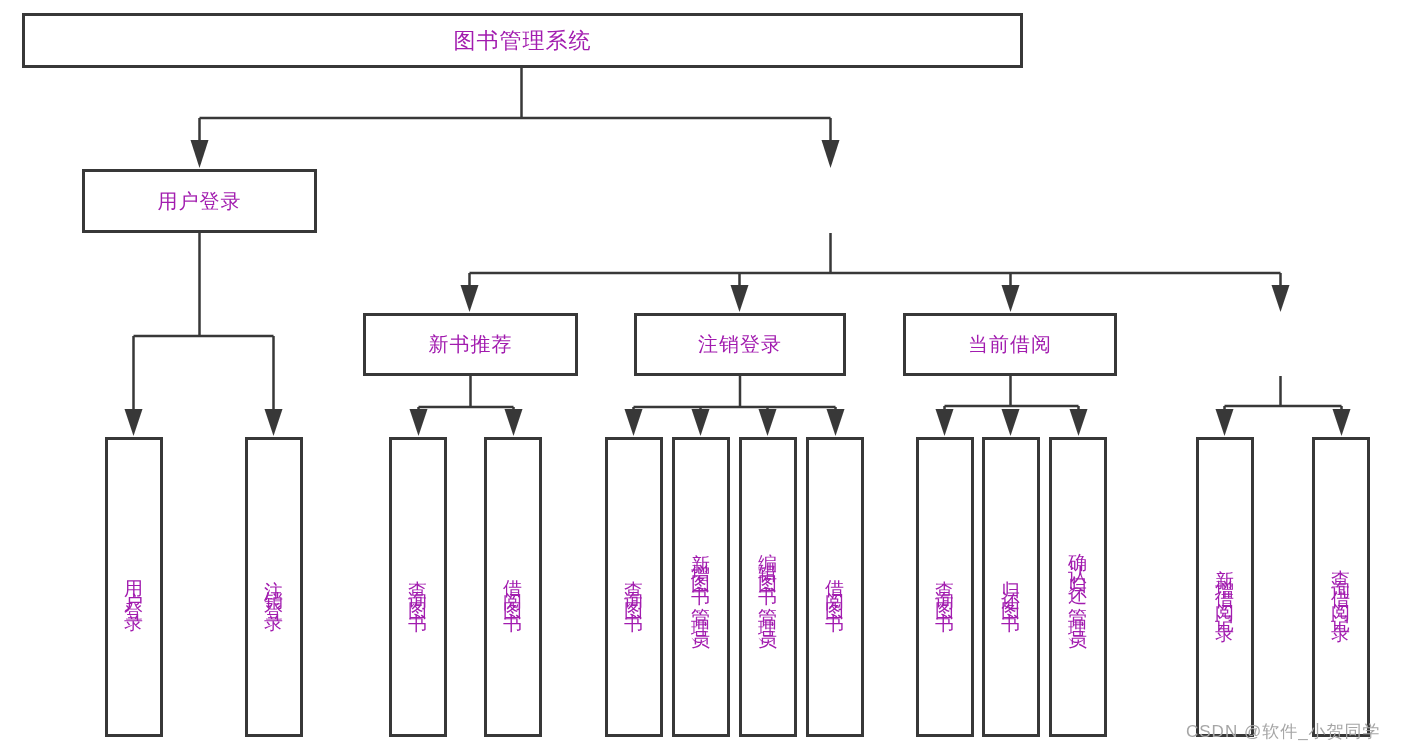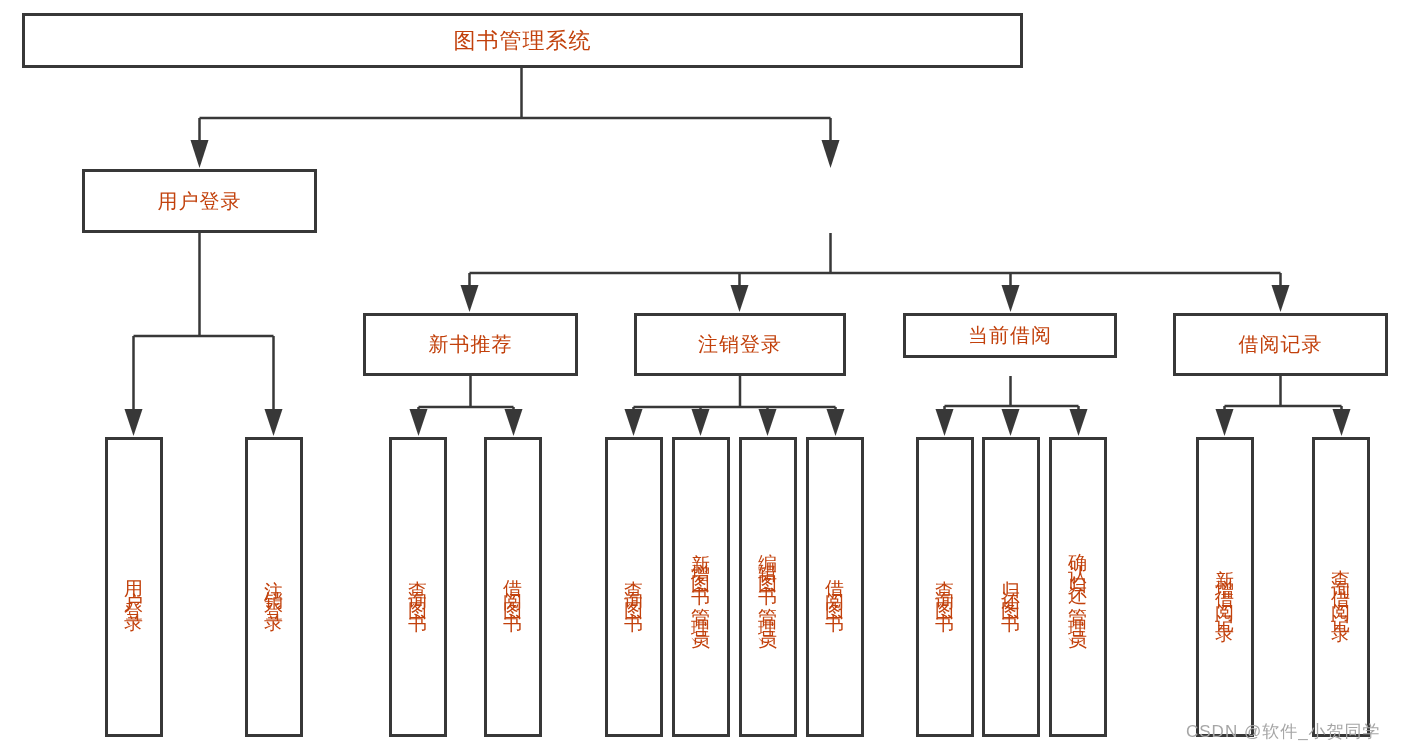--- a/index.html
+++ b/index.html
@@ -13,21 +13,21 @@
   svg.connectors {
     position:absolute; left:0; top:0; width:1405px; height:747px;
     pointer-events:none;
   }
   .box {
     position:absolute;
     background:#ffffff;
     border:3px solid #383838;
     box-sizing:border-box;
     display:flex; align-items:center; justify-content:center;
-    color:#c2410c;
+    color:#a21caf;
     text-align:center;
   }
   .root-box  { font-size:22px; letter-spacing:1px; }
   .lvl2      { font-size:20px; letter-spacing:1px; }
   .lvl3      { font-size:20px; letter-spacing:1px; }
   .leaf {
     top:437px; height:300px; width:58px;
     font-size:19px;
     writing-mode:vertical-rl;
     text-orientation:mixed;
@@ -90,22 +90,21 @@
       <polygon points="1332.5,409 1350.5,409 1341.5,436"></polygon>
     </g>
   </svg>
 
   <div class="box root-box" style="left:22px; top:13px; width:1001px; height:55px;">图书管理系统</div>
 
   <div class="box lvl2" style="left:82px; top:169px; width:235px; height:64px;">用户登录</div>
 
   <div class="box lvl3" style="left:363px; top:313px; width:215px; height:63px;">新书推荐</div>
   <div class="box lvl3" style="left:634px; top:313px; width:212px; height:63px;">注销登录</div>
-  <div class="box lvl3" style="left:903px; top:313px; width:214px; height:45px;">当前借阅</div>
-  <div class="box lvl3" style="left:1173px; top:313px; width:215px; height:63px;">借阅记录</div>
+  <div class="box lvl3" style="left:903px; top:313px; width:214px; height:63px;">当前借阅</div>
 
   <div class="box leaf" style="left:105px;">用户登录</div>
   <div class="box leaf" style="left:245px;">注销登录</div>
 
   <div class="box leaf" style="left:389px;">查询图书</div>
   <div class="box leaf" style="left:484px;">借阅图书</div>
 
   <div class="box leaf" style="left:605px;">查询图书</div>
   <div class="box leaf" style="left:672px;">新增图书（管理员）</div>
   <div class="box leaf" style="left:739px;">编辑图书（管理员）</div>

